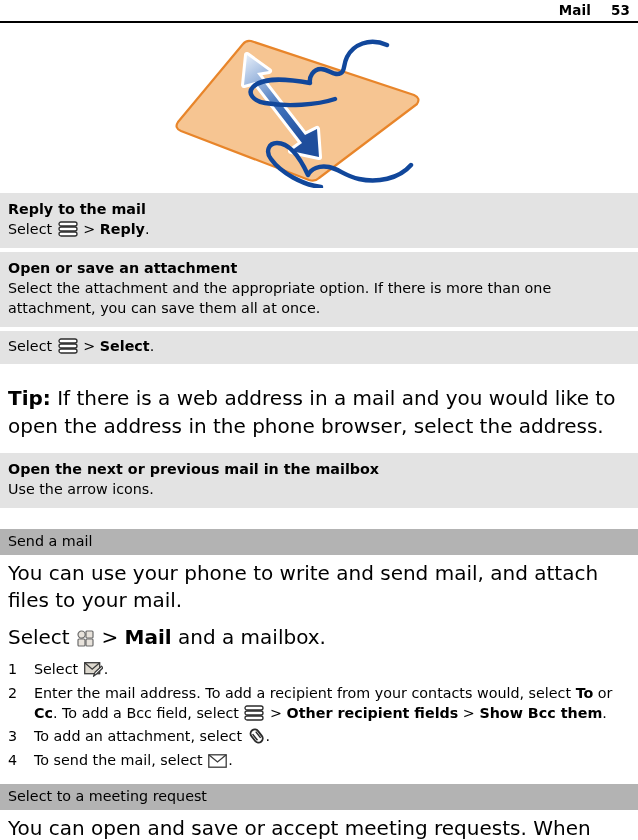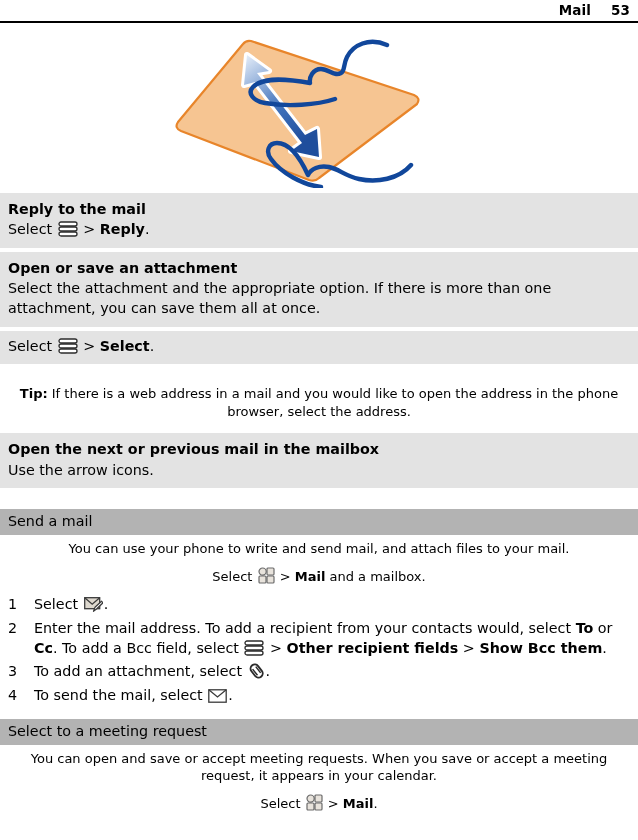--- a/index.html
+++ b/index.html
@@ -71,23 +71,22 @@
     background: #b3b3b3;
     font-weight: normal;
     font-size: 14.3px;
     padding: 3px 8px 4px 8px;
     line-height: 1.32;
   }
 
   
   .para {
     padding: 0 8px;
-    font-size: 13px;
+    font-size: 20px;
     line-height: 1.38;
-    text-align: center;
   }
   .gap-lg { height: 17px; }
   .gap-md { height: 12px; }
   .gap-sm { height: 9px; }
   .gap-xs { height: 5px; }
 
   b, .bold { font-weight: bold; }
 
   
   .steps { padding: 0 8px; }

